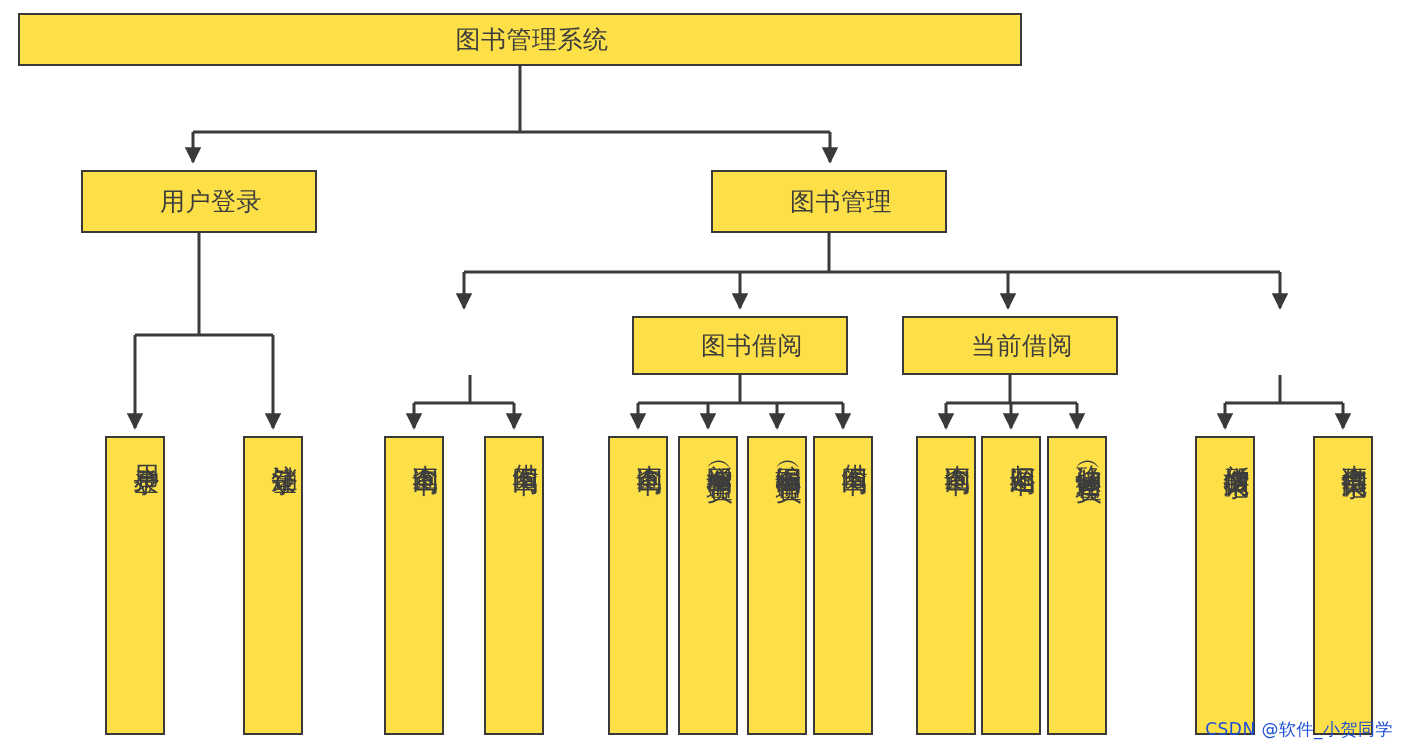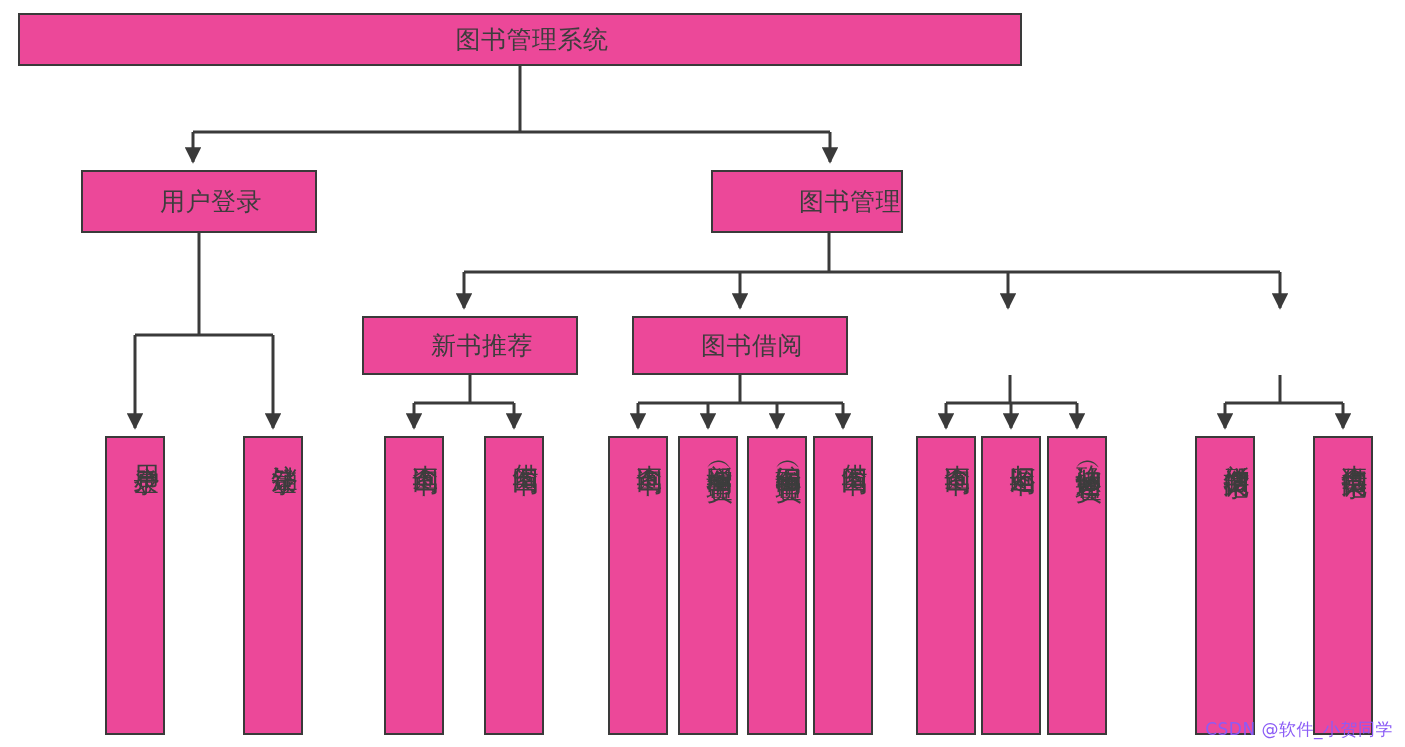--- a/index.html
+++ b/index.html
@@ -21,21 +21,21 @@
   #edges-layer {
     position: absolute;
     left: 0;
     top: 0;
     width: 1405px;
     height: 747px;
   }
   .node {
     position: absolute;
     box-sizing: border-box;
-    background: #ec4899;
+    background: #fde047;
     border: 2px solid #3a3a3a;
     display: flex;
     align-items: center;
     justify-content: center;
     z-index: 2;
     padding-left: 24px;
   }
   .node .label {
     color: #3d3d3d;
     line-height: 1.18;
@@ -61,21 +61,21 @@
     font-size: 26px;
     letter-spacing: 2px;
     line-height: 1;
     white-space: nowrap;
   }
   #watermark {
     position: absolute;
     right: 12px;
     bottom: 6px;
     font-size: 17px;
-    color: #8b5cf6;
+    color: #1d4ed8;
     letter-spacing: 0.5px;
     z-index: 5;
     white-space: nowrap;
     pointer-events: none;
   }
 </style>
 </head>
 <body>
 
 <div id="diagram-root">
@@ -130,29 +130,29 @@
     </g>
   </svg>
 
   <div class="node root horizontal" style="left:18px; top:13px; width:1004px; height:53px;">
     <span class="label">图书管理系统</span>
   </div>
 
   <div class="node horizontal" style="left:81px; top:170px; width:236px; height:63px;">
     <span class="label">用户登录</span>
   </div>
-  <div class="node horizontal" style="left:711px; top:170px; width:192px; height:63px;justify-content:flex-end;">
+  <div class="node horizontal" style="left:711px; top:170px; width:236px; height:63px;">
     <span class="label">图书管理</span>
   </div>
 
-  <div class="node horizontal" style="left:362px; top:316px; width:216px; height:59px;">
-    <span class="label">新书推荐</span>
-  </div>
   <div class="node horizontal" style="left:632px; top:316px; width:216px; height:59px;justify-content:center;">
     <span class="label">图书借阅</span>
+  </div>
+  <div class="node horizontal" style="left:902px; top:316px; width:216px; height:59px;">
+    <span class="label">当前借阅</span>
   </div>
 
   <div class="node vertical" style="left:105px; top:436px; width:60px; height:299px;">
     <span class="label">用户登录</span>
   </div>
   <div class="node vertical" style="left:243px; top:436px; width:60px; height:299px;">
     <span class="label">注销登录</span>
   </div>
 
   <div class="node vertical" style="left:384px; top:436px; width:60px; height:299px;">

